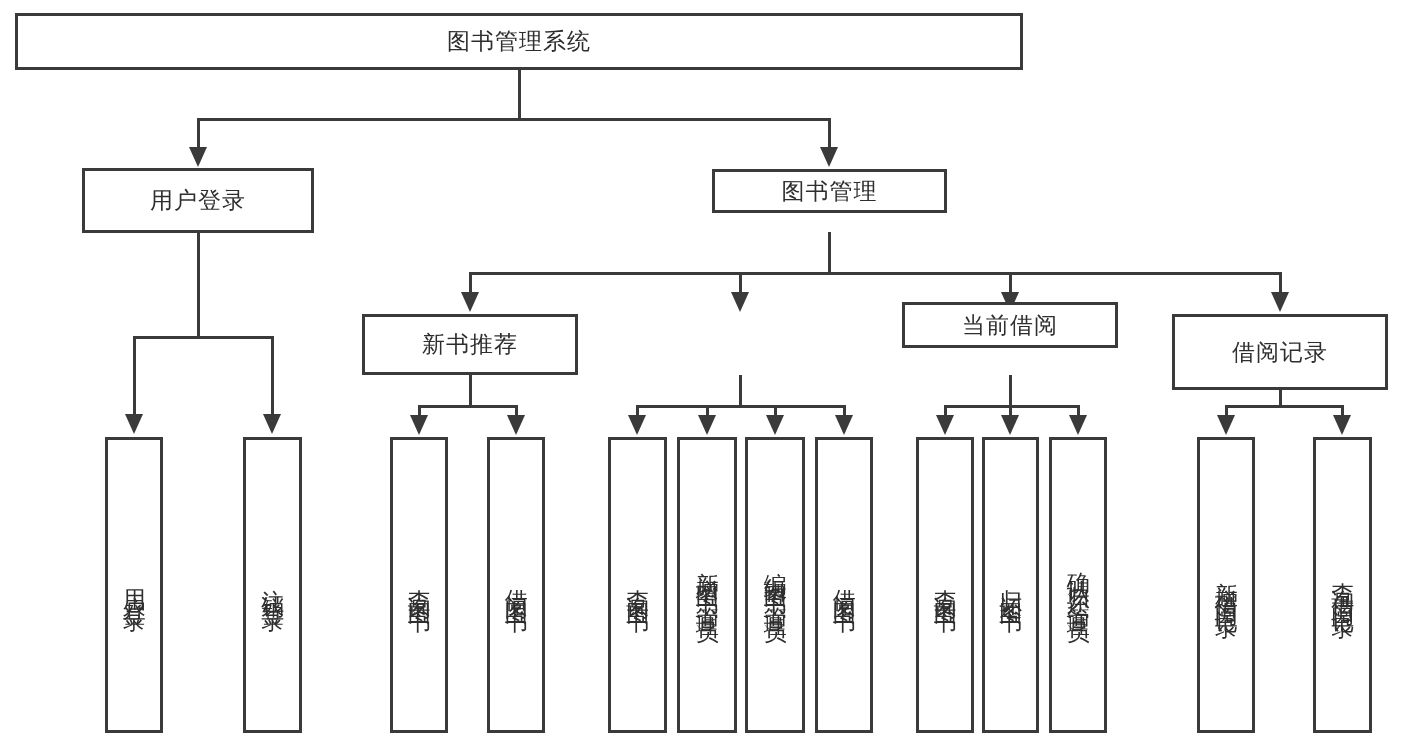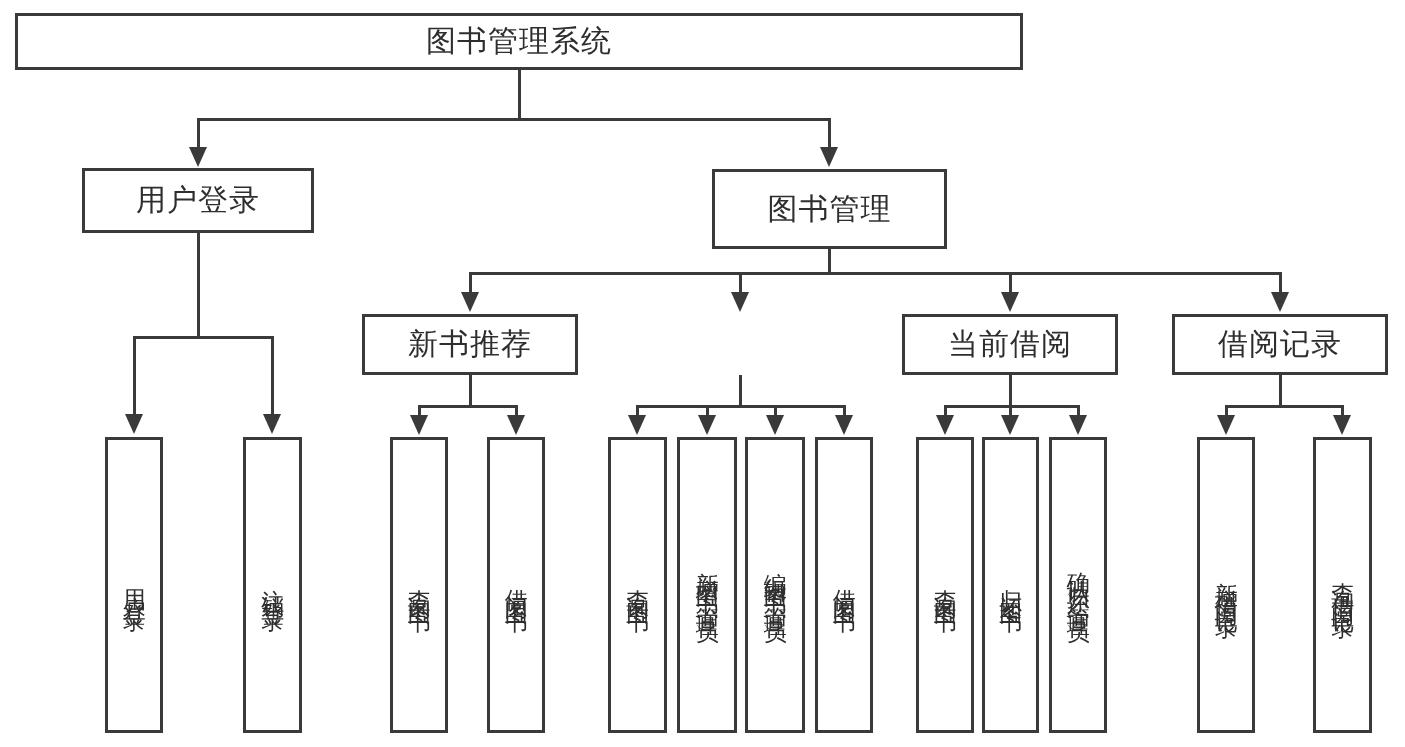--- a/index.html
+++ b/index.html
@@ -21,21 +21,21 @@
   .box {
     position: absolute;
     box-sizing: border-box;
     border: 3px solid var(--line);
     background: var(--box-bg);
     display: flex;
     align-items: center;
     justify-content: center;
     color: var(--text);
   }
-  .hlabel { font-size: 30px; letter-spacing: 1px; white-space: nowrap; }
+  .hlabel { font-size: 23px; letter-spacing: 1px; white-space: nowrap; }
   .vlabel {
     writing-mode: vertical-rl;
     text-orientation: mixed;
     font-size: 23px;
     letter-spacing: 7px;
     line-height: 1.1;
     white-space: nowrap;
   }
   .h, .v { position: absolute; background: var(--line); }
   .h { height: 3px; }
@@ -121,31 +121,31 @@
   <div class="arrow" style="left:1217px;top:415px"></div>
   <div class="arrow" style="left:1333px;top:415px"></div>
 
   <div class="box" style="left:15px;top:13px;width:1008px;height:57px">
     <span class="hlabel">图书管理系统</span>
   </div>
 
   <div class="box" style="left:82px;top:168px;width:232px;height:65px">
     <span class="hlabel">用户登录</span>
   </div>
-  <div class="box" style="left:712px;top:169px;width:235px;height:80px">
+  <div class="box" style="left:712px;top:169px;width:235px;height:44px">
     <span class="hlabel">图书管理</span>
   </div>
 
   <div class="box" style="left:362px;top:314px;width:216px;height:61px">
     <span class="hlabel">新书推荐</span>
   </div>
-  <div class="box" style="left:902px;top:314px;width:216px;height:61px">
+  <div class="box" style="left:902px;top:302px;width:216px;height:46px">
     <span class="hlabel">当前借阅</span>
   </div>
-  <div class="box" style="left:1172px;top:314px;width:216px;height:61px">
+  <div class="box" style="left:1172px;top:314px;width:216px;height:76px">
     <span class="hlabel">借阅记录</span>
   </div>
 
   <div class="box" style="left:105px;top:437px;width:58px;height:296px">
     <span class="vlabel">用户登录</span>
   </div>
   <div class="box" style="left:243px;top:437px;width:59px;height:296px">
     <span class="vlabel">注销登录</span>
   </div>
 

